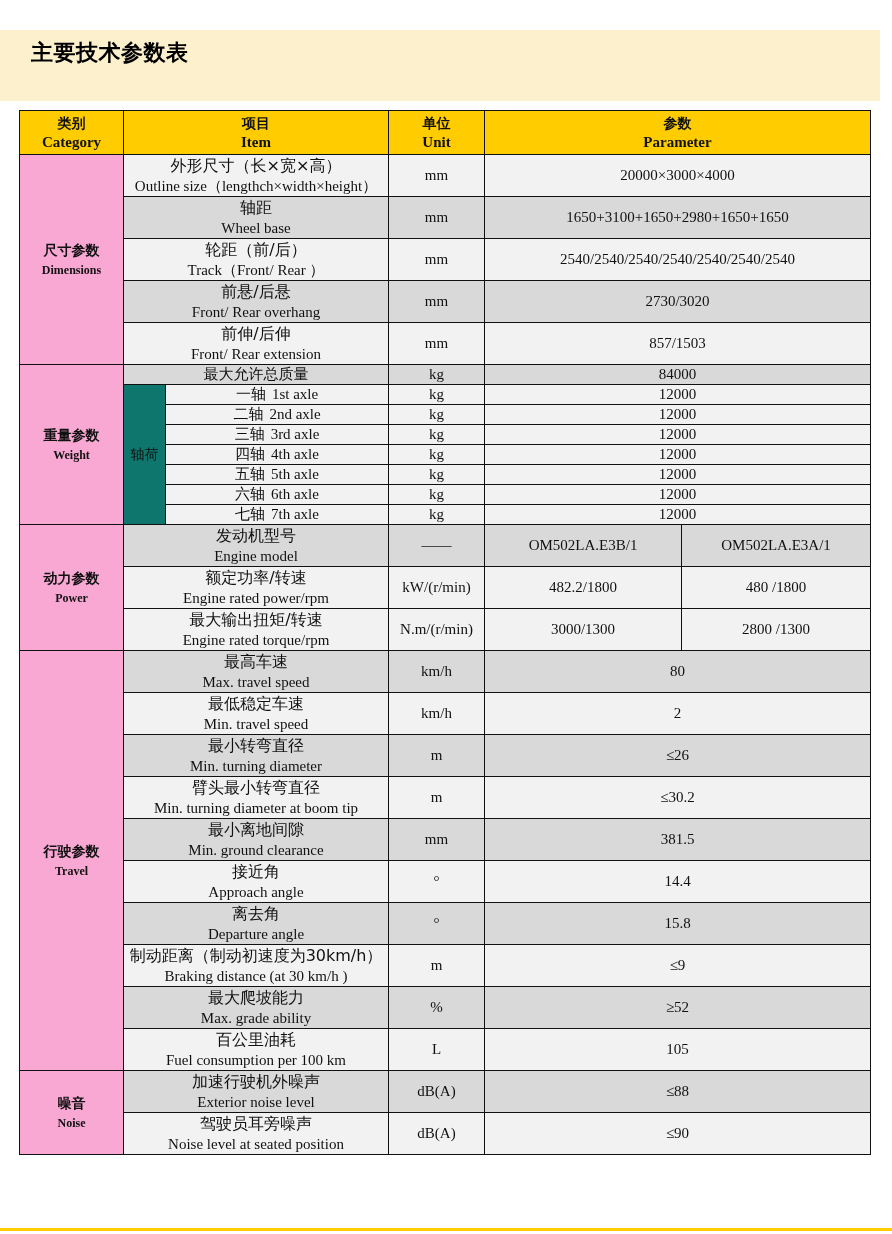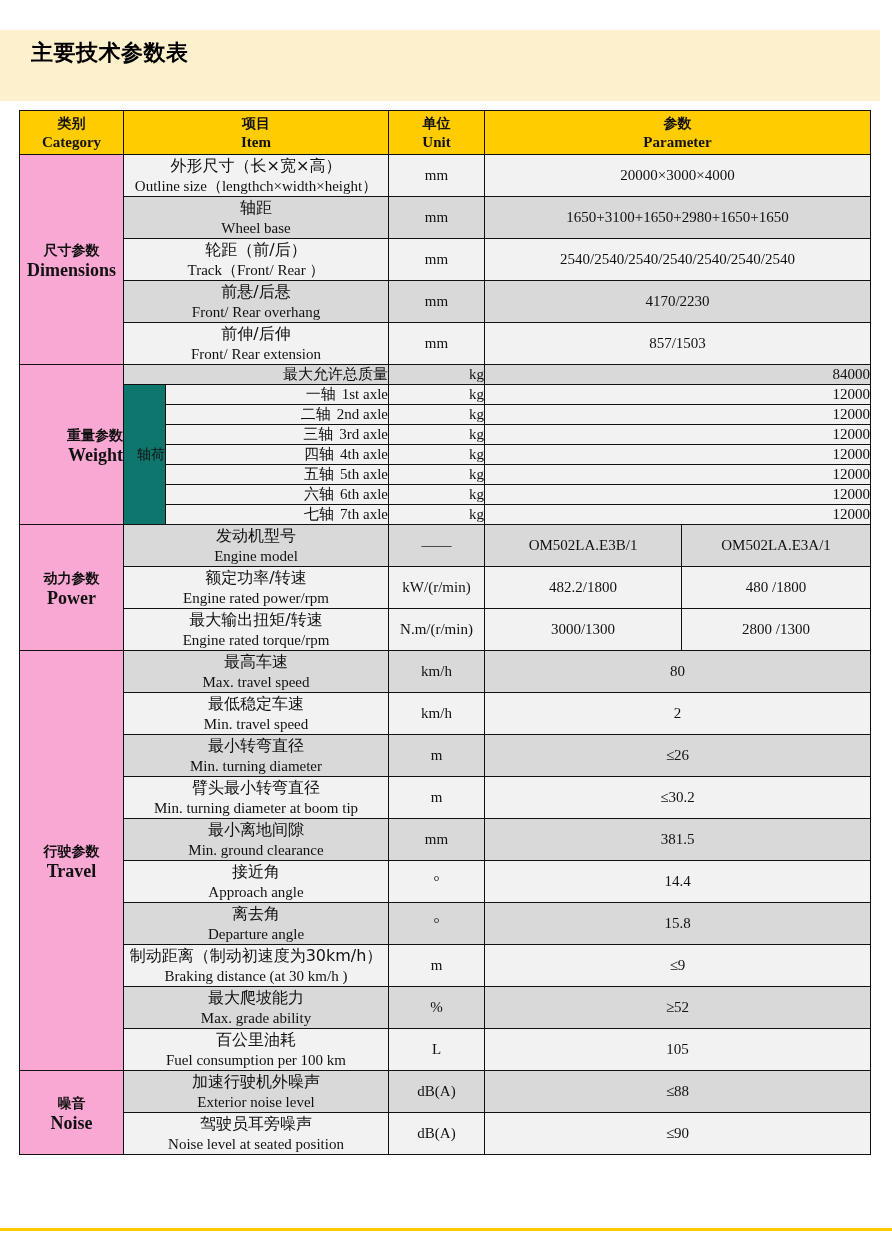--- a/index.html
+++ b/index.html
@@ -12,29 +12,29 @@
                 font-weight: bold; font-size: 22px; color: #000; }
   table.spec { position: absolute; left: 19px; top: 110px; border-collapse: collapse; table-layout: fixed;
                width: 851px; padding-left: 45px; }
   table.spec td, table.spec th { border: 1.5px solid #111; padding: 0; text-align: center; vertical-align: middle;
                                  overflow: hidden; white-space: nowrap; }
   th { background: #ffcc00; font-weight: bold; height: 43px; line-height: 19px; }
   th .zh { font-family: "DejaVu Sans", sans-serif; font-size: 14px; display: block; }
   th .en { font-family: "Liberation Serif", serif; font-size: 15px; display: block; }
   td.cat { background: #f9a8d4; font-weight: bold; }
   td.cat .zh { font-family: "DejaVu Sans", sans-serif; font-size: 14px; display: block; line-height: 20px; }
-  td.cat .en { font-family: "Liberation Serif", serif; font-size: 18px; display: block; line-height: 20px; }
+  td.cat .en { font-family: "Liberation Serif", serif; font-size: 12px; display: block; line-height: 20px; }
   .item-zh { font-family: "DejaVu Sans", sans-serif; font-size: 16px; display: block; line-height: 20px; }
   .item-en { font-family: "Liberation Serif", serif; font-size: 15px; display: block; line-height: 20px; }
   td.unit, td.param { font-size: 15px; font-family: "Liberation Serif", serif; }
   tr.light td:not(.cat):not(.sub) { background: #f2f2f2; }
   tr.dark td:not(.cat):not(.sub) { background: #d9d9d9; }
   td.sub { background: #0f766e; font-family: "DejaVu Sans", sans-serif; font-size: 14px; }
   tr.r2 td { height: 41px; }
-  tr.r1 td { height: 19px; text-align: right; }
+  tr.r1 td { height: 19px; }
   tr.r1 .axle-zh { font-family: "DejaVu Sans", sans-serif; font-size: 15px; }
   tr.r1 .axle-en { font-family: "Liberation Serif", serif; font-size: 15px; margin-left: 6px; }
   .bottom-line { position: absolute; left: 0; top: 1228px; width: 892px; height: 3px; background: #ffcc00; }
 </style>
 </head>
 <body>
 
 <div class="banner">
   <div class="zh">主要技术参数表</div>
 </div>
@@ -96,21 +96,21 @@
     </td>
     <td class="unit">mm</td>
     <td class="param" colspan="2">2540/2540/2540/2540/2540/2540/2540</td>
   </tr>
   <tr class="dark r2">
     <td colspan="2">
       <span class="item-zh">前悬/后悬</span>
       <span class="item-en">Front/ Rear overhang</span>
     </td>
     <td class="unit">mm</td>
-    <td class="param" colspan="2">4170/2230</td>
+    <td class="param" colspan="2">2730/3020</td>
   </tr>
   <tr class="light r2">
     <td colspan="2">
       <span class="item-zh">前伸/后伸</span>
       <span class="item-en">Front/ Rear extension</span>
     </td>
     <td class="unit">mm</td>
     <td class="param" colspan="2">857/1503</td>
   </tr>
 

